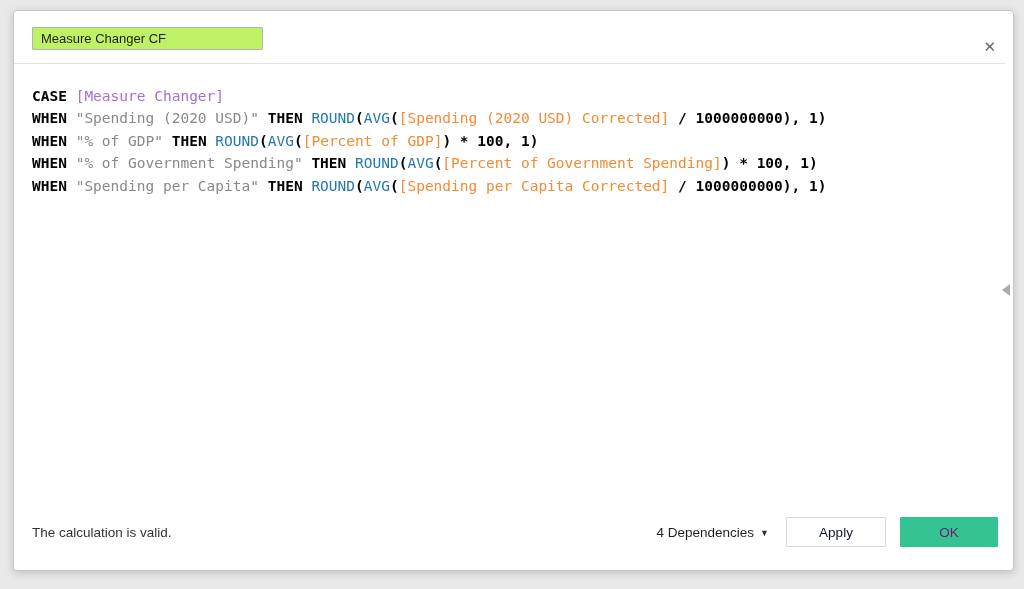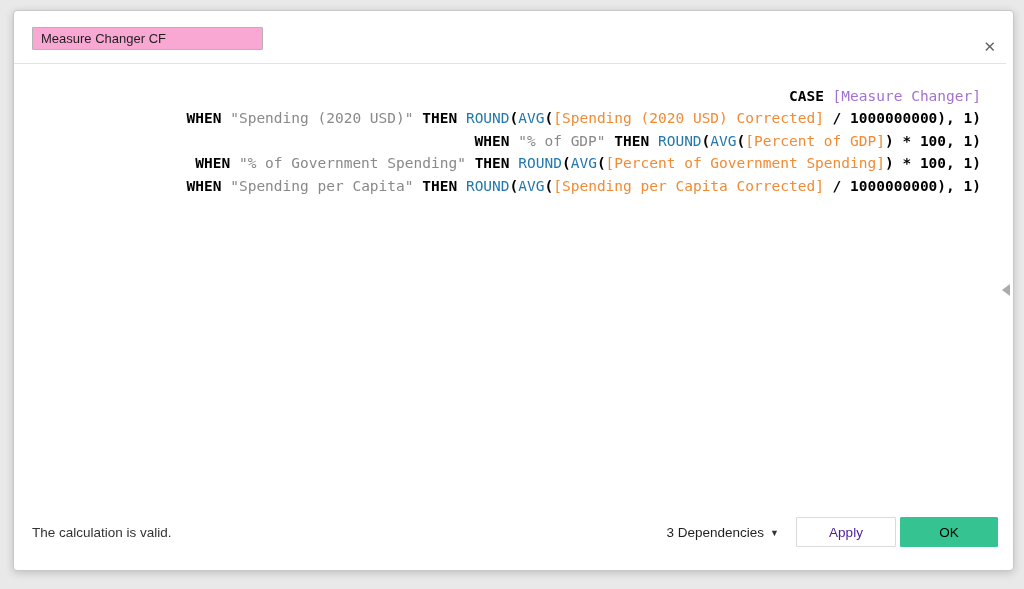--- a/index.html
+++ b/index.html
@@ -22,21 +22,21 @@
     position: absolute;
     left: 18px; top: 16px;
     width: 231px; height: 23px;
     border: 1px solid #b4b4b4;
     border-radius: 1px;
     padding: 0 8px;
     font-family: "Liberation Sans", sans-serif;
     font-size: 13px;
     color: #1f1f1f;
     outline: none;
-    background: #f9a8d4;
+    background: #bef264;
   }
   .close-x {
     position: absolute;
     right: 17px; top: 28px;
     font-size: 15px;
     color: #656565;
     cursor: pointer;
     line-height: 1;
   }
   .header-divider {
@@ -50,21 +50,20 @@
     padding: 21px 18px;
     font-family: "DejaVu Sans Mono", monospace;
     font-size: 14.5px;
     cursor: text;
     overflow: hidden;
   }
   .code-line {
     height: 22.4px;
     line-height: 22.4px;
     white-space: pre;
-    text-align: right;
   }
   .tok-k { color: var(--keyword, #000); font-weight: bold; }
   .tok-o { color: var(--plain, #000); font-weight: bold; }
   .tok-s { color: var(--string, #898989); }
   .tok-f { color: var(--function, #2478ad); }
   .tok-d { color: var(--field, #f18b34); }
   .tok-p { color: var(--parameter, #a372cf); }
   .collapse-arrow {
     position: absolute;
     right: 3px; top: 273px;
@@ -108,29 +107,29 @@
     font-family: "Liberation Sans", sans-serif;
     font-size: 13.5px;
     border-radius: 1px;
     flex: 0 0 auto;
     text-align: center;
   }
   .btn-apply {
     width: 100px;
     background: #ffffff;
     border: 1px solid #dadada;
-    color: #4c1d95;
-    margin-right: 4px;
+    color: #0f172a;
+    margin-right: 14px;
     cursor: default;
   }
   .btn-ok {
     width: 98px;
     background: var(--ok_button, #35c392);
     border: 1px solid var(--ok_button, #35c392);
-    color: #000000;
+    color: #701a75;
     cursor: pointer;
   }
 </style>
 </head>
 <body>
 
 <div class="dialog">
 
   <input class="title-input" value="Measure Changer CF" style="">
 
@@ -145,20 +144,20 @@
       <div class="code-line"><span class="tok-k">WHEN</span><span class="tok-o"> </span><span class="tok-s">"% of Government Spending"</span><span class="tok-o"> </span><span class="tok-k">THEN</span><span class="tok-o"> </span><span class="tok-f">ROUND</span><span class="tok-o">(</span><span class="tok-f">AVG</span><span class="tok-o">(</span><span class="tok-d">[Percent of Government Spending]</span><span class="tok-o">) * 100, 1)</span></div>
       <div class="code-line"><span class="tok-k">WHEN</span><span class="tok-o"> </span><span class="tok-s">"Spending per Capita"</span><span class="tok-o"> </span><span class="tok-k">THEN</span><span class="tok-o"> </span><span class="tok-f">ROUND</span><span class="tok-o">(</span><span class="tok-f">AVG</span><span class="tok-o">(</span><span class="tok-d">[Spending per Capita Corrected]</span><span class="tok-o"> / 1000000000), 1)</span></div>
     </div>
 
   <div class="collapse-arrow"></div>
 
   <div class="footer">
     <div class="status-text">The calculation is valid.</div>
     <div class="footer-spacer"></div>
     <div class="dependencies">
-      <span>3 Dependencies</span>
+      <span>4 Dependencies</span>
       <span class="caret">▼</span>
     </div>
     <button class="btn btn-apply">Apply</button>
     <button class="btn btn-ok">OK</button>
   </div>
 
 </div>
 
 </body></html>

